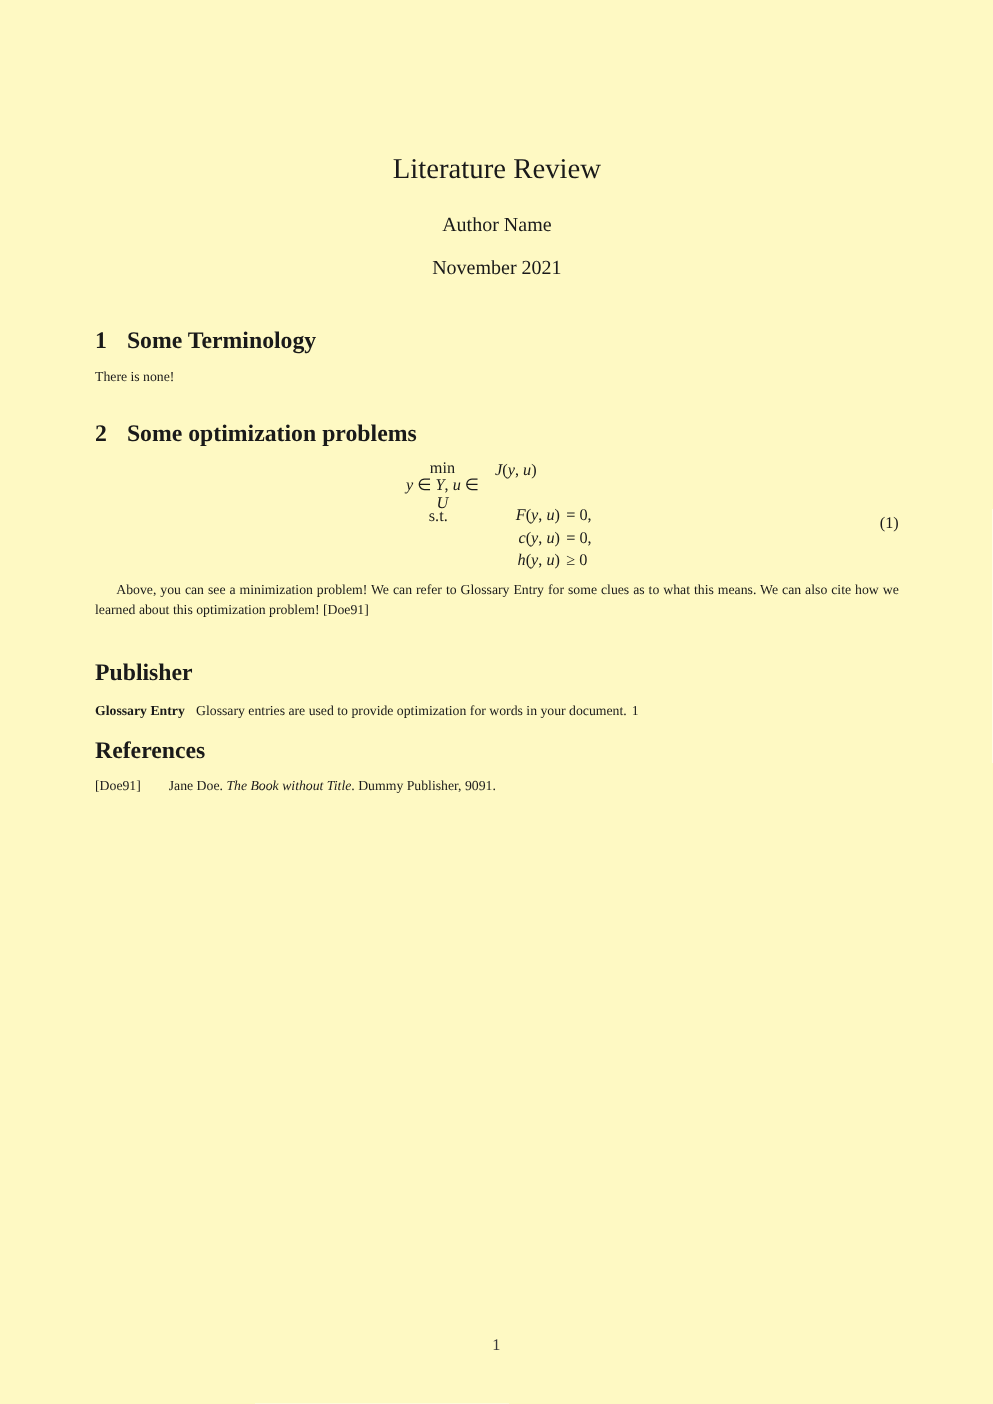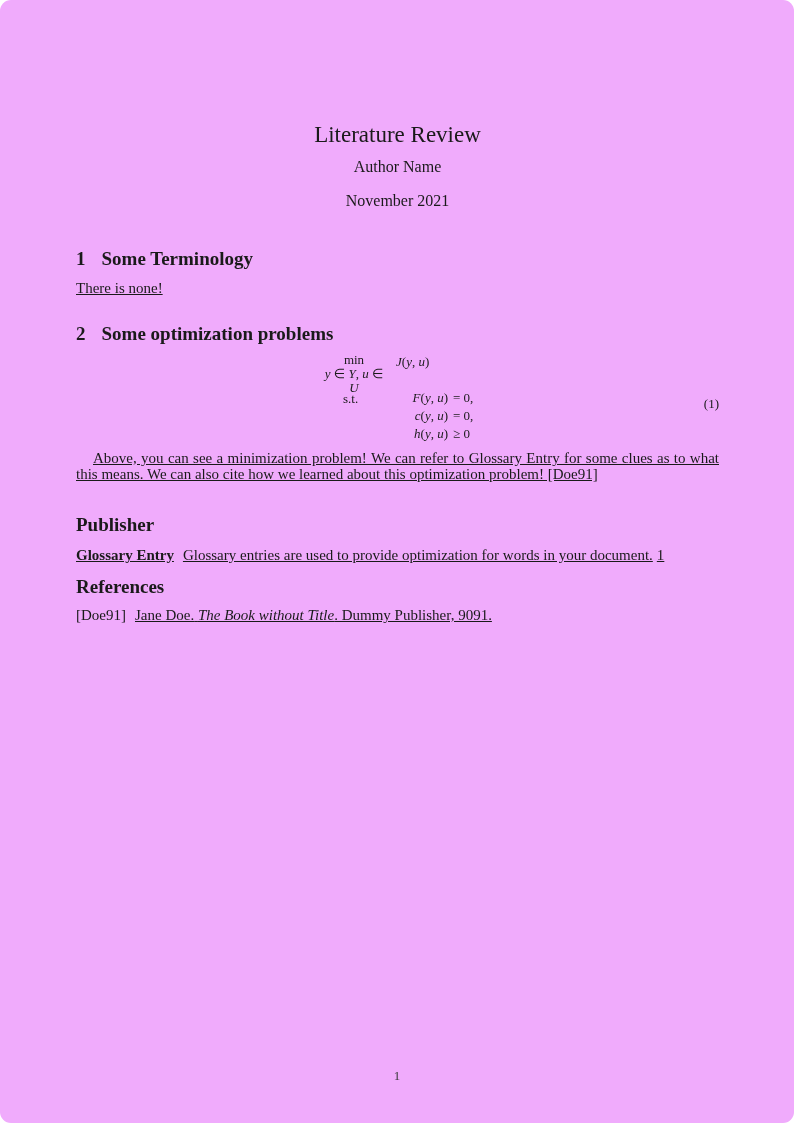--- a/index.html
+++ b/index.html
@@ -1,42 +1,41 @@
 <!DOCTYPE html>
 <html><head>
 <meta charset="utf-8">
 <style>
   html,body { margin:0; padding:0; background:#ffffff; }
   .page {
     position:relative;
     width:794px; height:1123px;
-    background:#f0abfc;
+    background:#fef9c3;
     font-family:"Liberation Serif", serif;
     color:#1a1a1a;
     overflow:hidden;
-    border-radius:11px;
   }
   .content { position:absolute; left:76px; top:0; width:643px; }
 
   
   .titleblock { padding-top:121px; text-align:center; }
   .doc-title  { font-size:23px; line-height:27px; font-weight:normal; margin:0; }
-  .doc-author { font-size:16px; line-height:19px; margin-top:9px; }
+  .doc-author { font-size:16px; line-height:19px; margin-top:23px; }
   .doc-date   { font-size:16px; line-height:19px; margin-top:15px; }
 
   
   .sec-heading { font-size:19px; line-height:23px; font-weight:bold; margin:0; }
   .sec-heading .sec-num { display:inline-block; margin-right:16px; }
   #sec1-heading { margin-top:37px; }
   #sec2-heading { margin-top:26px; }
   #glossary-heading { margin-top:31px; }
   #references-heading { margin-top:12px; }
 
   
-  .bodytext { font-size:15px; line-height:16px;text-decoration:underline; }
+  .bodytext { font-size:11px; line-height:16px; }
   #sec1-body { margin-top:10px; }
   #main-paragraph { margin-top:8px; text-indent:17px; text-align:justify; }
 
   
   .equation { position:relative; height:90px; margin-top:7px; font-size:13px; }
   .equation i { font-style:italic; }
   .eq-min { position:absolute; left:246px; top:1px; width:64px; text-align:center; line-height:14px; }
   .eq-objective { position:absolute; left:320px; top:2px; }
   .eq-st { position:absolute; left:267px; top:39px; }
   .eq-constraints { position:absolute; left:312px; top:38px; }

